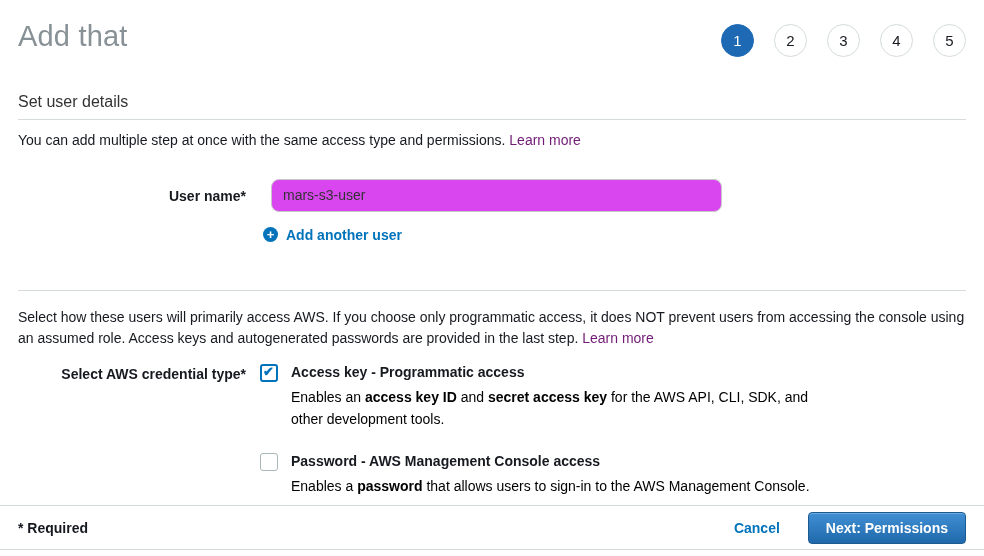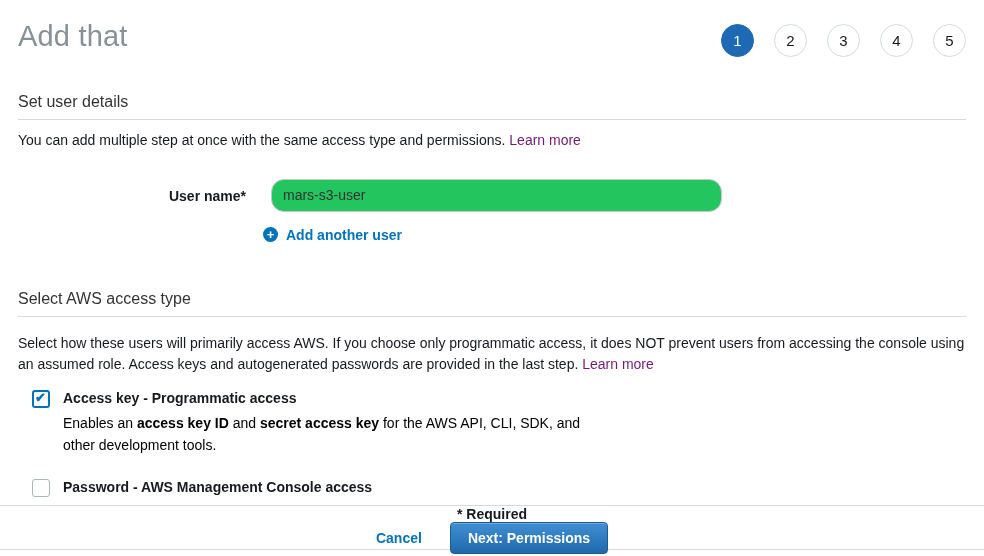--- a/index.html
+++ b/index.html
@@ -29,23 +29,23 @@
   .sec1 { margin-top: 36px; }
 
   
   .form-row { display: flex; align-items: flex-start; }
   .label-col { width: 228px; text-align: right; flex: 0 0 228px; padding-top: 8px; }
   .label-col.cred { padding-top: 2px; }
   .field-label { font-size: 14px; font-weight: bold; color: #16191f; }
   .field-col { margin-left: 17px; }
   .username-row { margin-top: 27px; gap: 8px; }
   .text-input {
-    width: 451px; height: 33px; border: 1px solid #c8c8c8; border-radius: 13px;
+    width: 451px; height: 33px; border: 1px solid #c8c8c8; border-radius: 8px;
     padding: 12px 11px; font-size: 14px; color: #333; font-family: "Liberation Sans", sans-serif;
-    outline: none; background: #22c55e;
+    outline: none; background: #d946ef;
   }
   .add-another-row { margin-top: 15px; margin-left: 245px; display: flex; align-items: center; }
   .add-link { display: flex; align-items: center; color: #0073bb; font-weight: bold; font-size: 14px; text-decoration: none; cursor: pointer; }
   .plus-icon {
     width: 15px; height: 15px; border-radius: 50%; background: #0073bb; color: #fff;
     display: inline-flex; align-items: center; justify-content: center;
     font-size: 13px; font-weight: bold; line-height: 1; margin-right: 8px; padding-bottom: 1px;
   }
 
   .sec2 { margin-top: 47px; }
@@ -66,21 +66,21 @@
   }
   .option-body { margin-left: 13px; }
   .option-title { font-size: 14px; font-weight: bold; color: #16191f; padding-top: 1px; }
   .option-desc { font-size: 14px; color: #000000; margin-top: 7px; line-height: 1.55; max-width: 540px; }
 
   
   .footer {
     position: absolute; left: 0; right: 0; top: 505px; height: 45px;
     border-top: 1px solid #d5dbdb; border-bottom: 1px solid #d5dbdb;
     display: flex; align-items: center; justify-content: space-between;
-    padding: 0 18px; background: #fff; flex-direction: column;
+    padding: 0 18px; background: #fff;
   }
   .required-note { font-size: 14px; font-weight: bold; color: #16191f; }
   .footer-actions { display: flex; align-items: center; }
   .cancel-link { font-size: 14px; font-weight: bold; color: #0073bb; text-decoration: none; cursor: pointer; margin-right: 28px; }
   .primary-button {
     font-family: "Liberation Sans", sans-serif;
     font-size: 14px; font-weight: bold; color: #fff;
     background: linear-gradient(#418fd4, #1f69ab);
     border: 1px solid #1b5b8f; border-radius: 4px;
     padding: 7px 17px; cursor: pointer;
@@ -120,25 +120,27 @@
 
       <div class="add-another-row">
         <a class="add-link">
           <span class="plus-icon">+</span>
           <span>Add another user</span>
         </a>
       </div>
     </div>
 
     <div class="sec2">
-      <h2 class="section-heading">Select AWS access type</h2>
       <hr class="section-rule">
       <p class="section-intro"><span>Select how these users will primarily access AWS. If you choose only programmatic access, it does NOT prevent users from accessing the console using an assumed role. Access keys and autogenerated passwords are provided in the last step. </span><a class="inline-link">Learn more</a></p>
 
       <div class="form-row cred-row">
+        <div class="label-col cred">
+          <span class="field-label">Select AWS credential type*</span>
+        </div>
         <div class="options-col">
 
           <div class="option">
             <span class="checkbox checked"></span>
             <div class="option-body">
               <div class="option-title">Access key - Programmatic access</div>
               <div class="option-desc"><span>Enables an </span><b>access key ID</b><span> and </span><b>secret access key</b><span> for the AWS API, CLI, SDK, and other development tools.</span></div>
             </div>
           </div>
 

